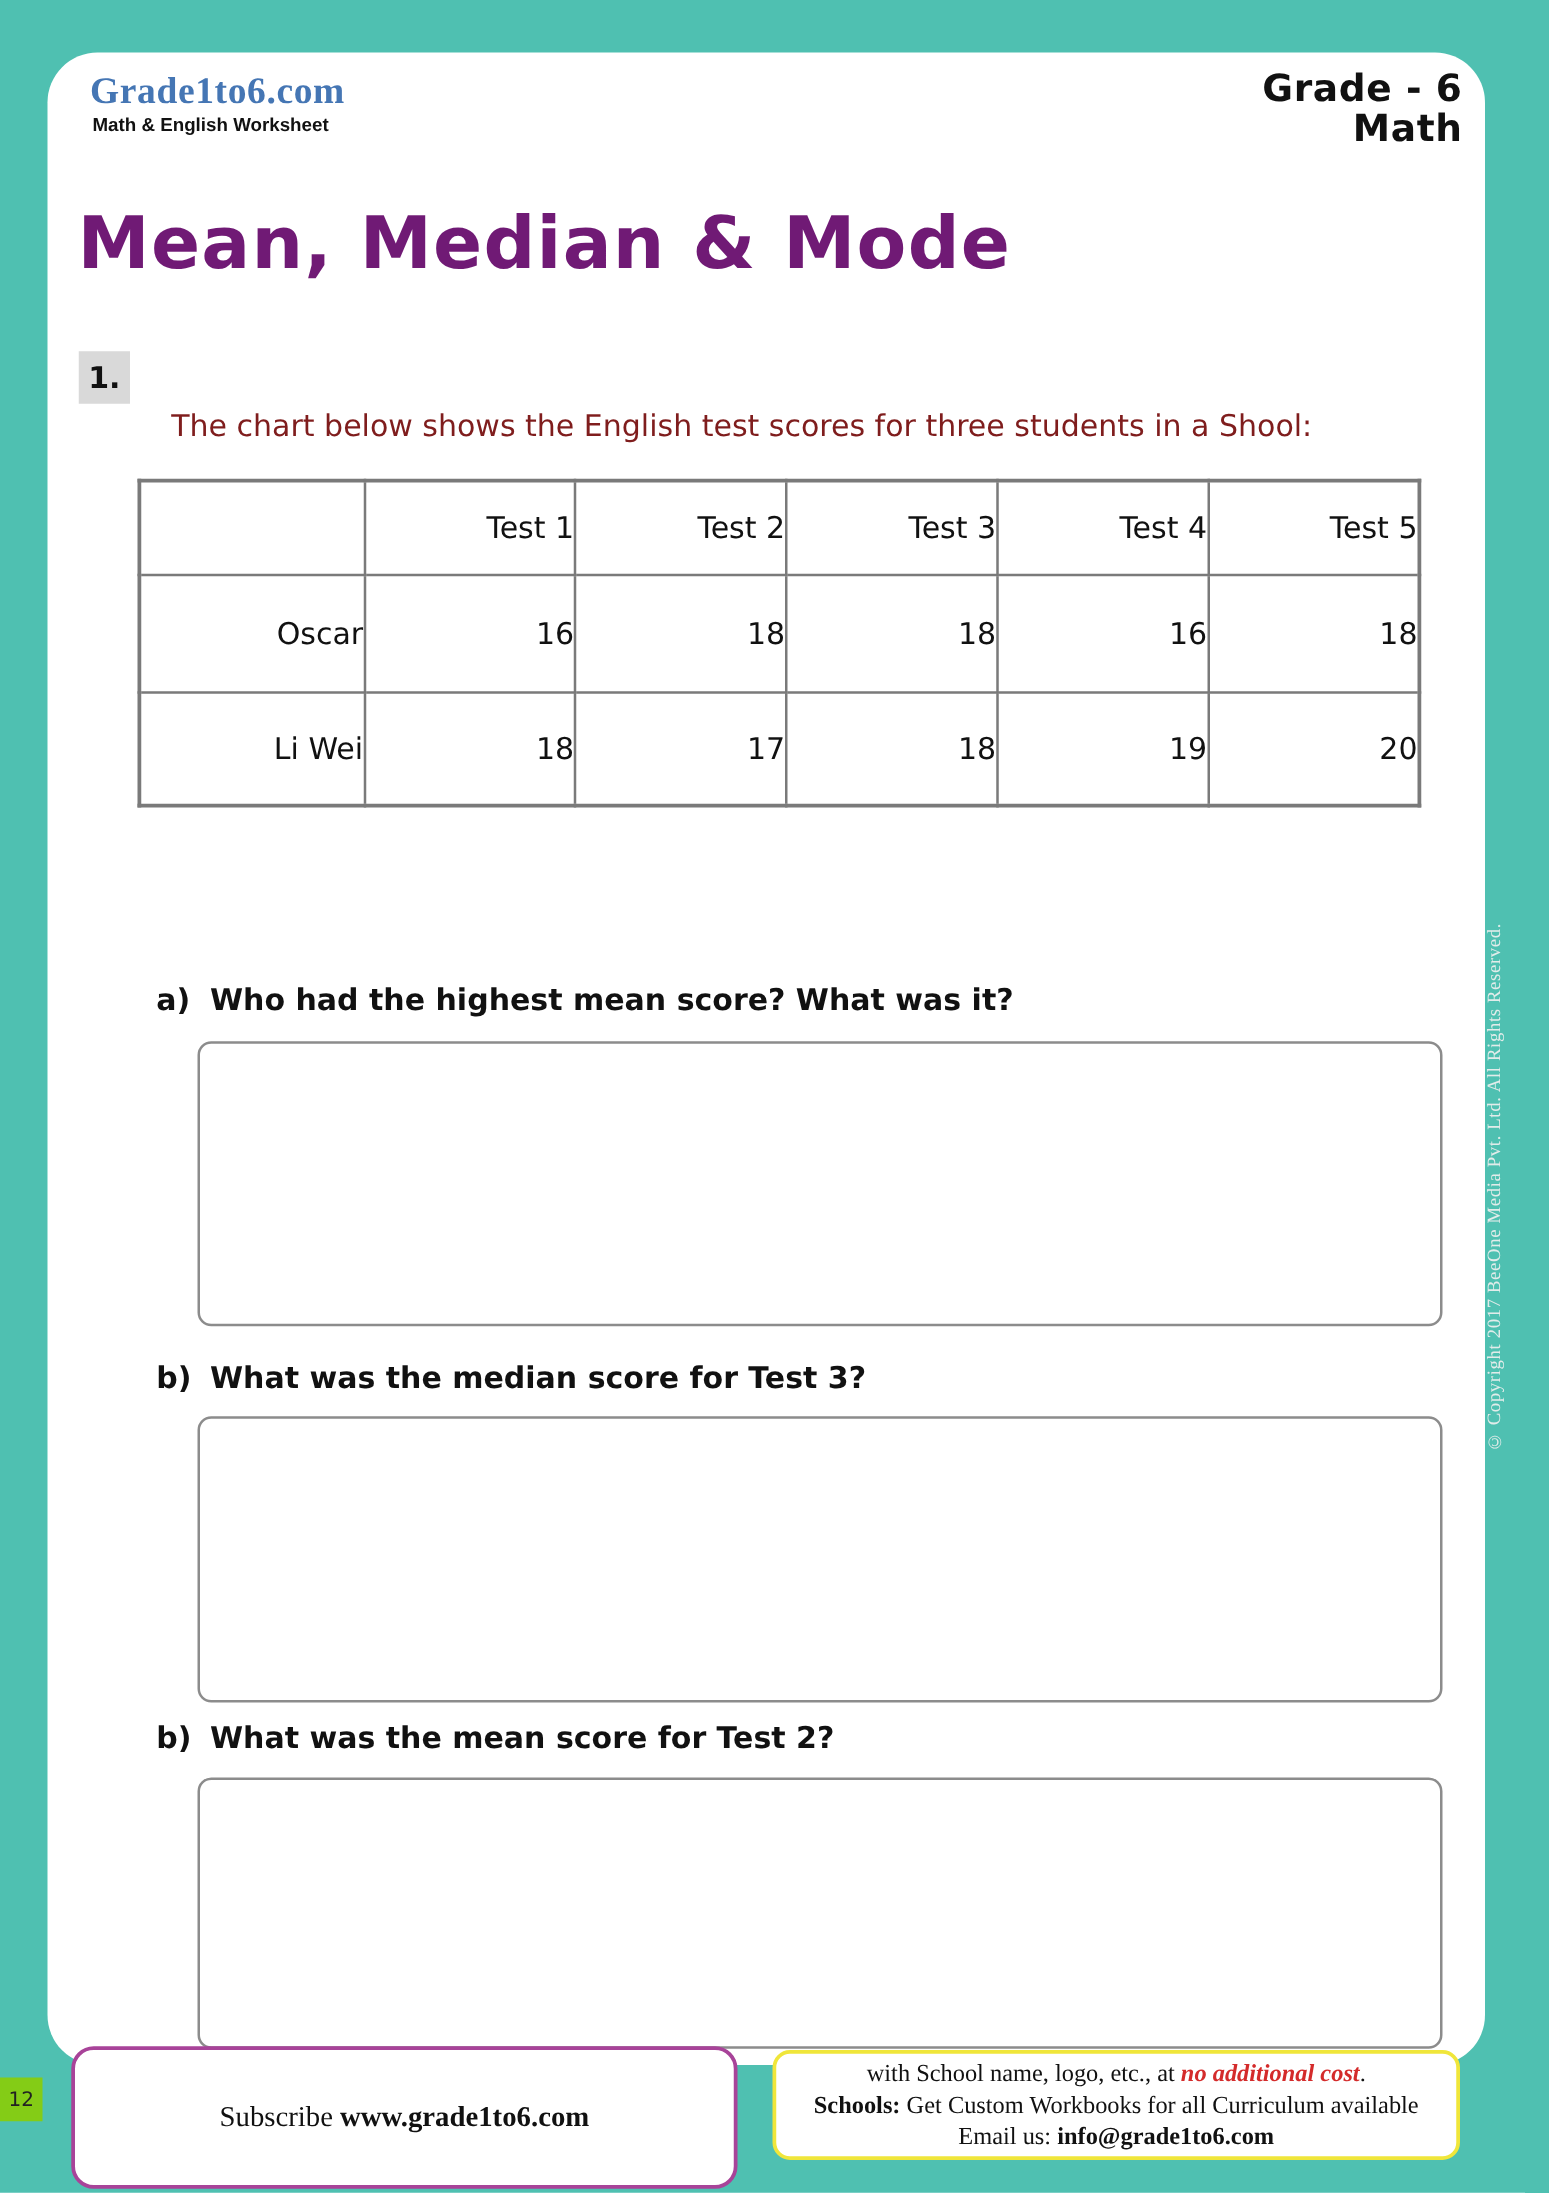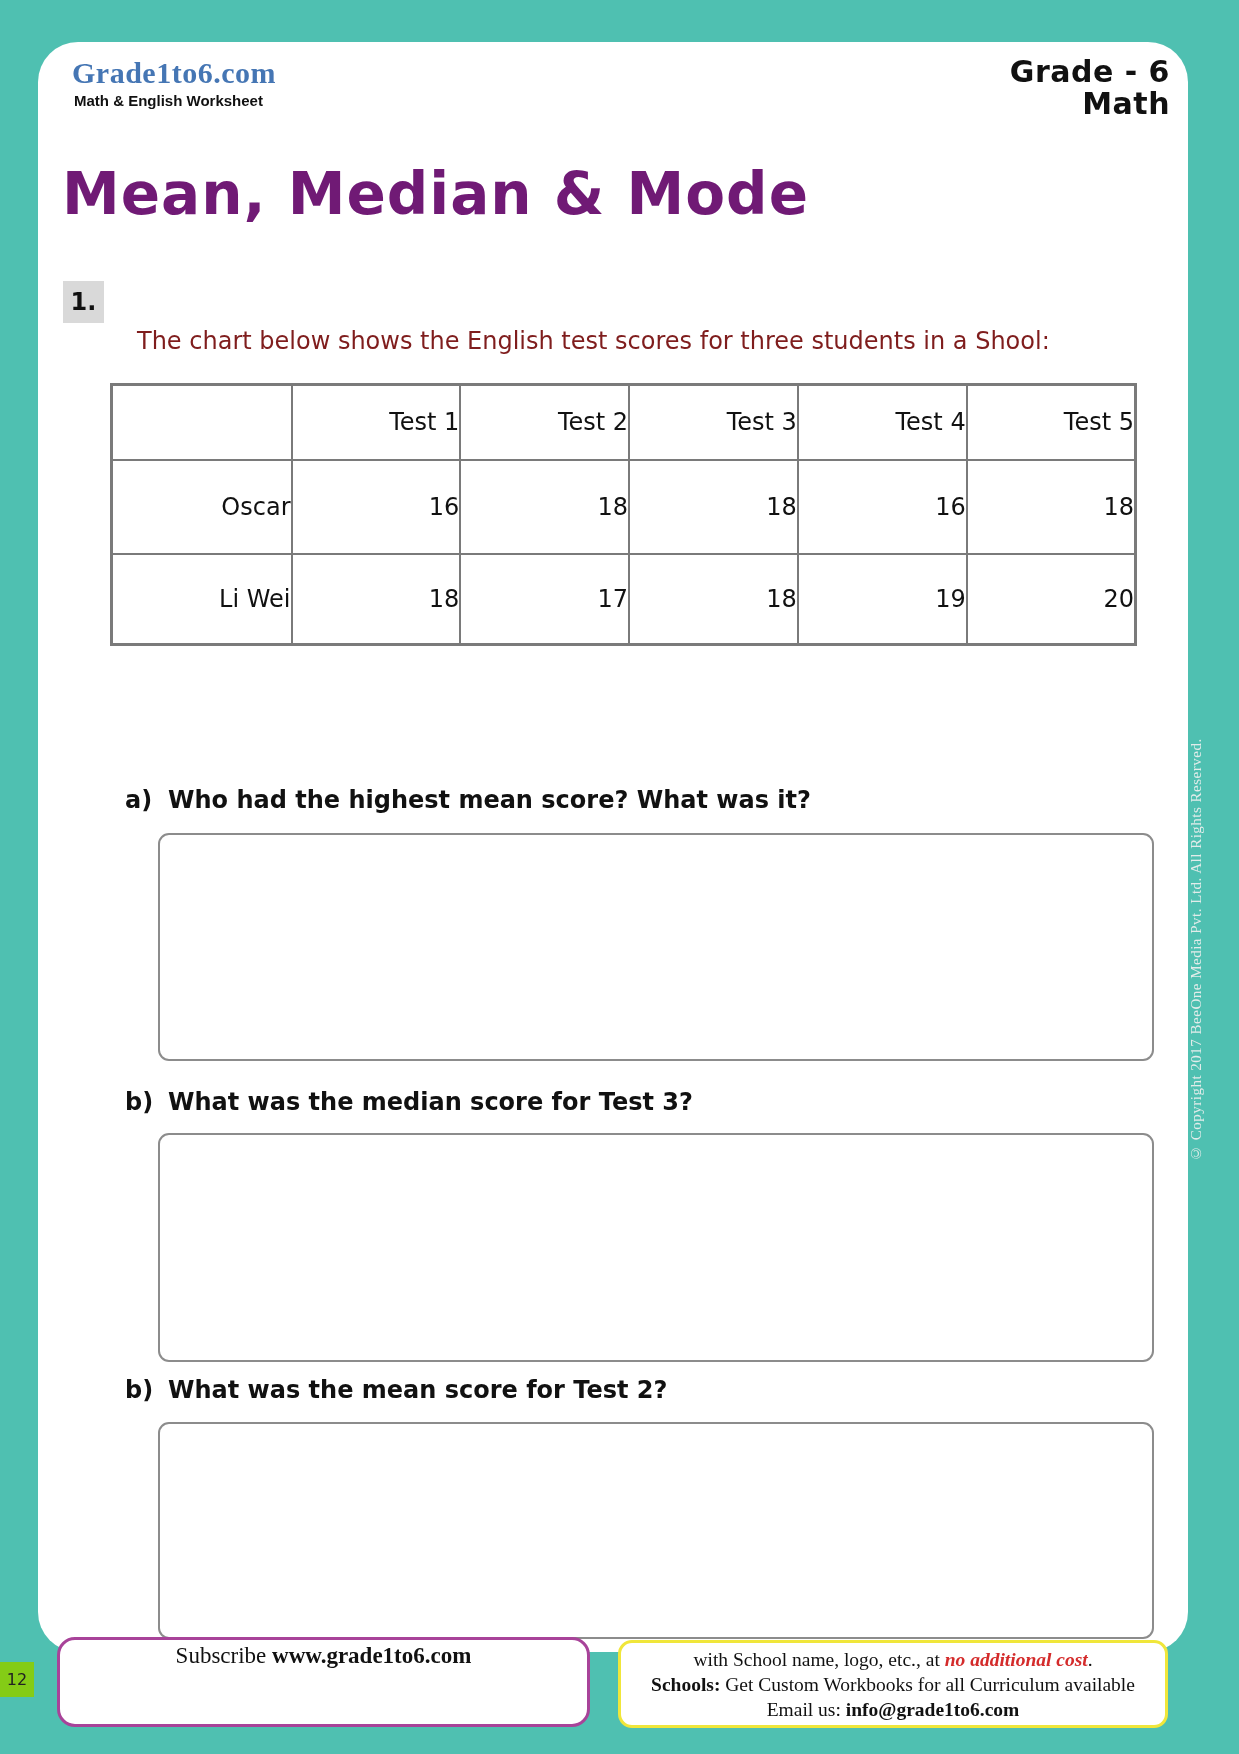--- a/index.html
+++ b/index.html
@@ -40,24 +40,24 @@
 
   
   .subq{position:absolute; font-weight:bold; font-size:24px; color:#111;}
   .subq .lab{display:inline-block; width:43px;}
   .answer-box{position:absolute; left:158px; width:992px; background:#fff;
         border:2px solid #8c8c8c; border-radius:11px;}
 
   
   .page-badge{position:absolute; left:0; top:1662px; width:34px; height:35px;
         background:#84cc16; text-align:center; line-height:35px; font-size:16px; color:#222;}
-  .subscribe-box{position:absolute; left:57px; top:1637px; width:533px; height:90px;
+  .subscribe-box{position:absolute; left:57px; top:1637px; width:533px; height:114px;
         background:#fff; border:3px solid #a84399; border-radius:18px;
         font-family:"Liberation Serif", serif; font-size:23px; color:#111;
-        text-align:center; display:flex; flex-direction:row; justify-content:center;
+        text-align:center; display:flex; flex-direction:column; justify-content:center;
         line-height:32px; box-sizing:border-box;}
   .schools-box{position:absolute; left:618px; top:1640px; width:550px; height:88px;
         background:#fff; border:3px solid #f0e63a; border-radius:14px;
         font-family:"Liberation Serif", serif; font-size:19.5px; color:#111;
         text-align:center; display:flex; flex-direction:column; justify-content:center;
         line-height:25px; box-sizing:border-box;}
   .b{font-weight:bold;}
   .red-i{color:#d42b2b; font-weight:bold; font-style:italic;}
 
   .copyright{position:absolute; left:1188px; top:738px; height:424px; width:24px;

